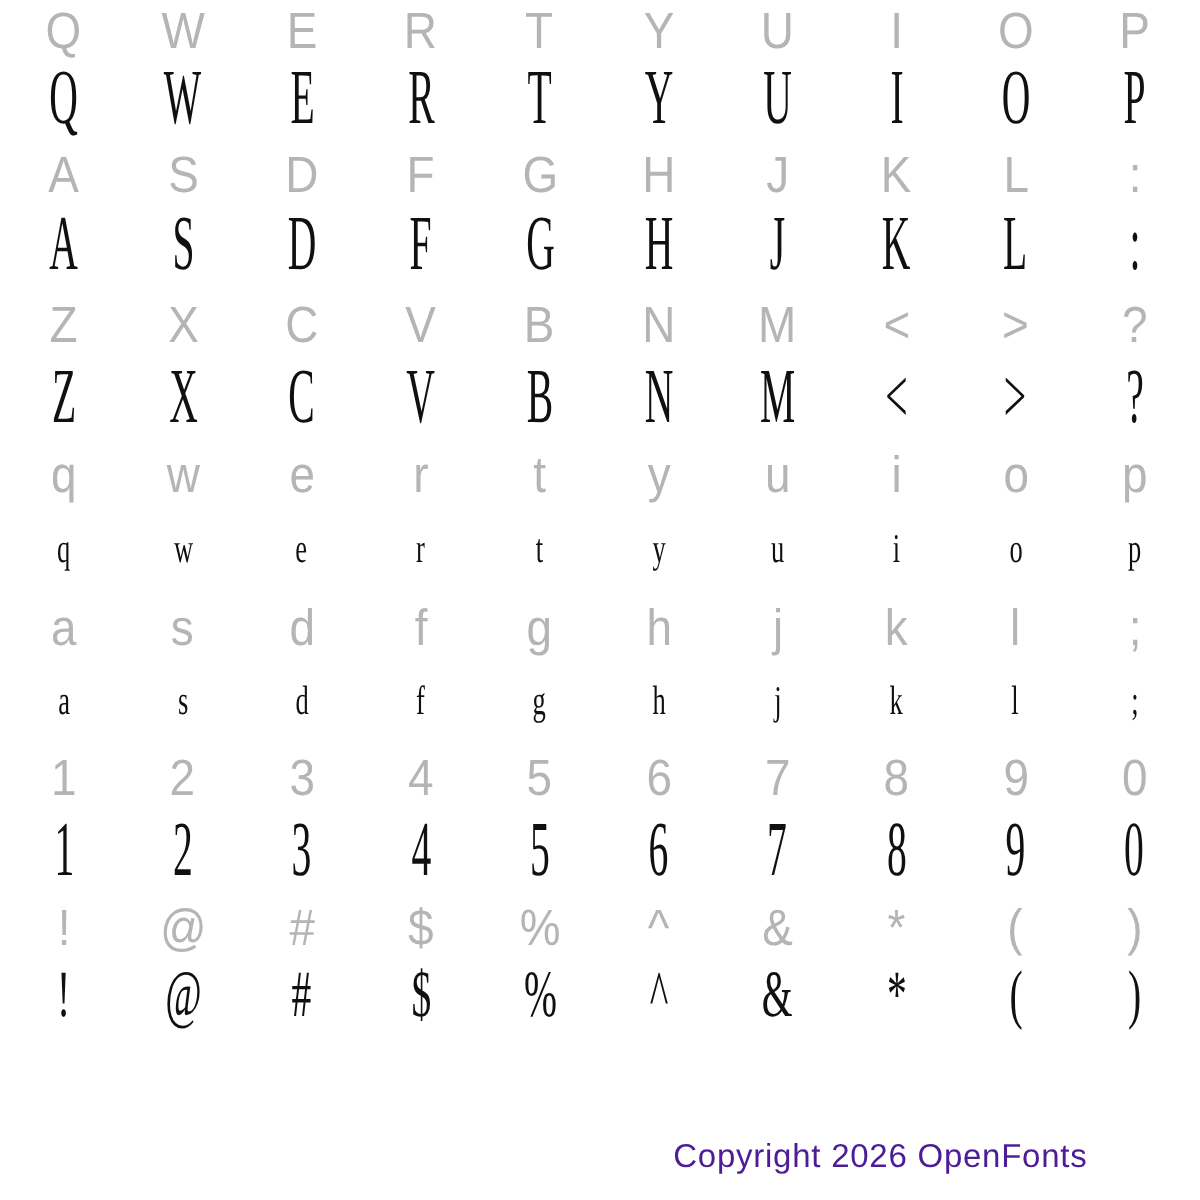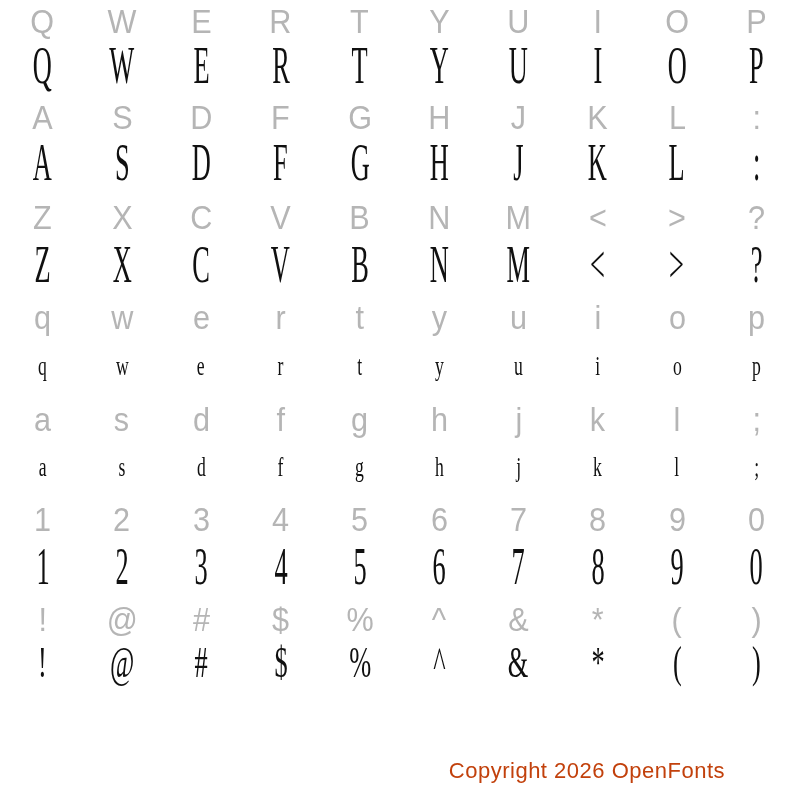--- a/index.html
+++ b/index.html
@@ -65,21 +65,21 @@
   }
   .row.b-sym .cell span { transform: scale(0.6, 1.0); }
 
   .copyright {
     position: absolute;
     top: 760px;
     right: 75px;
     font-family: "Liberation Sans", sans-serif;
     font-size: 22px;
     line-height: 1;
-    color: #c2410c;
+    color: #4c1d95;
     letter-spacing: 0.5px;
   }
 </style>
 </head>
 <body>
 
 <div class="sheet">
   <div id="grid">
       <div class="row g" style="top: -6px;">
         <div class="cell"><span>Q</span></div>

